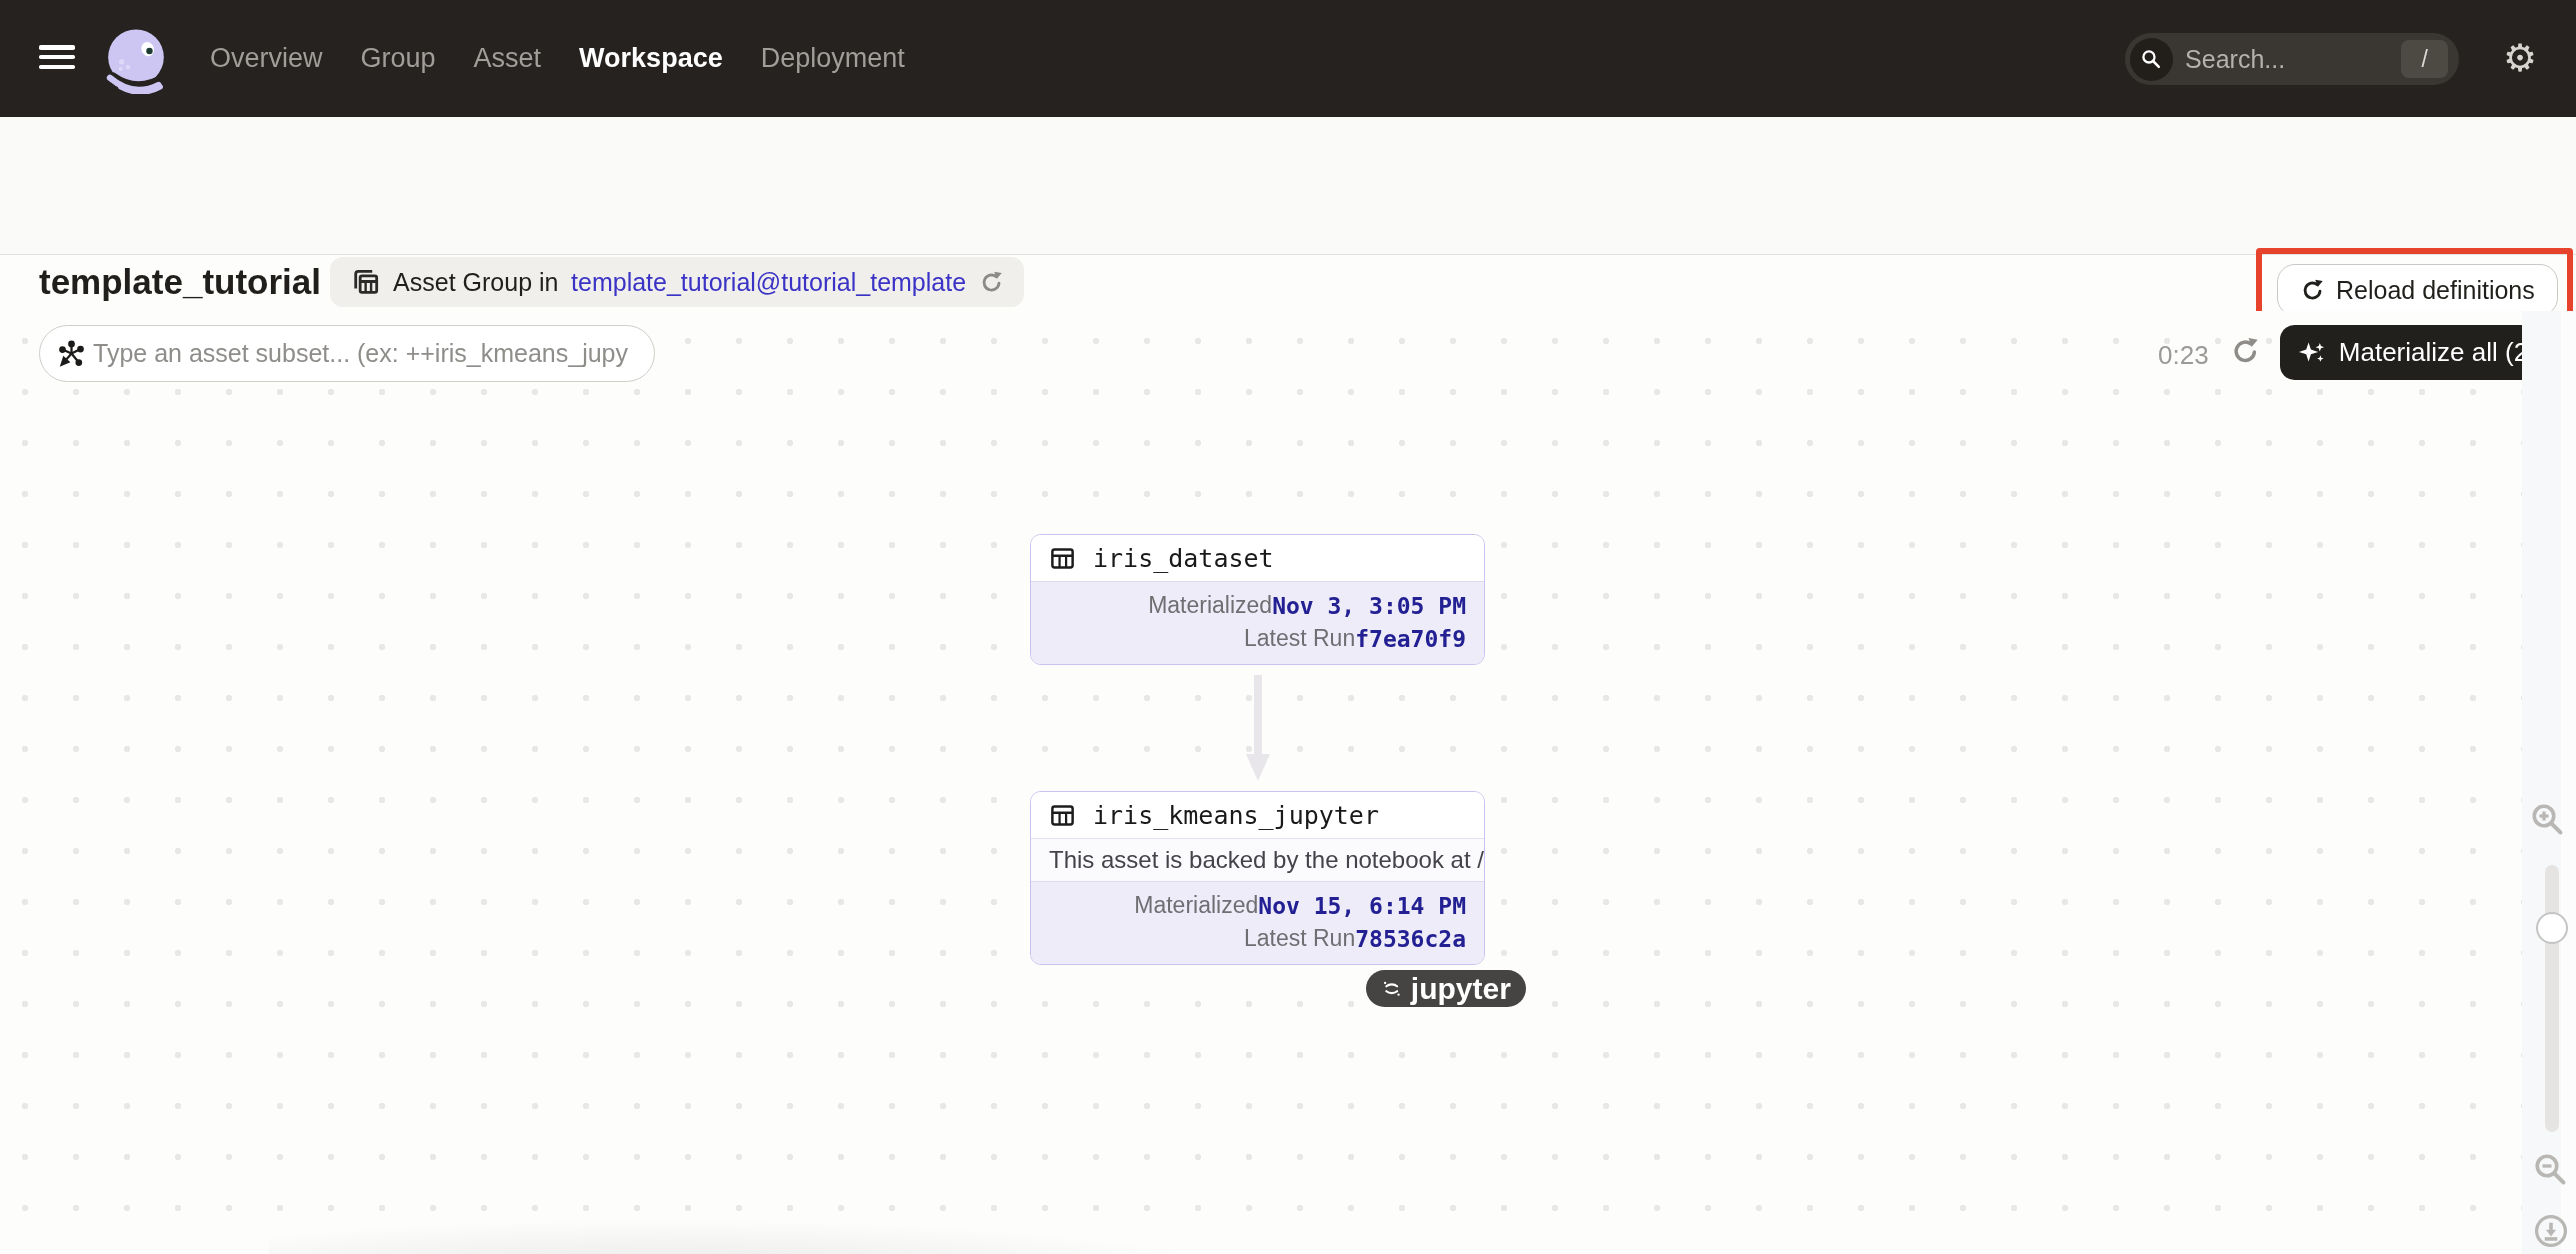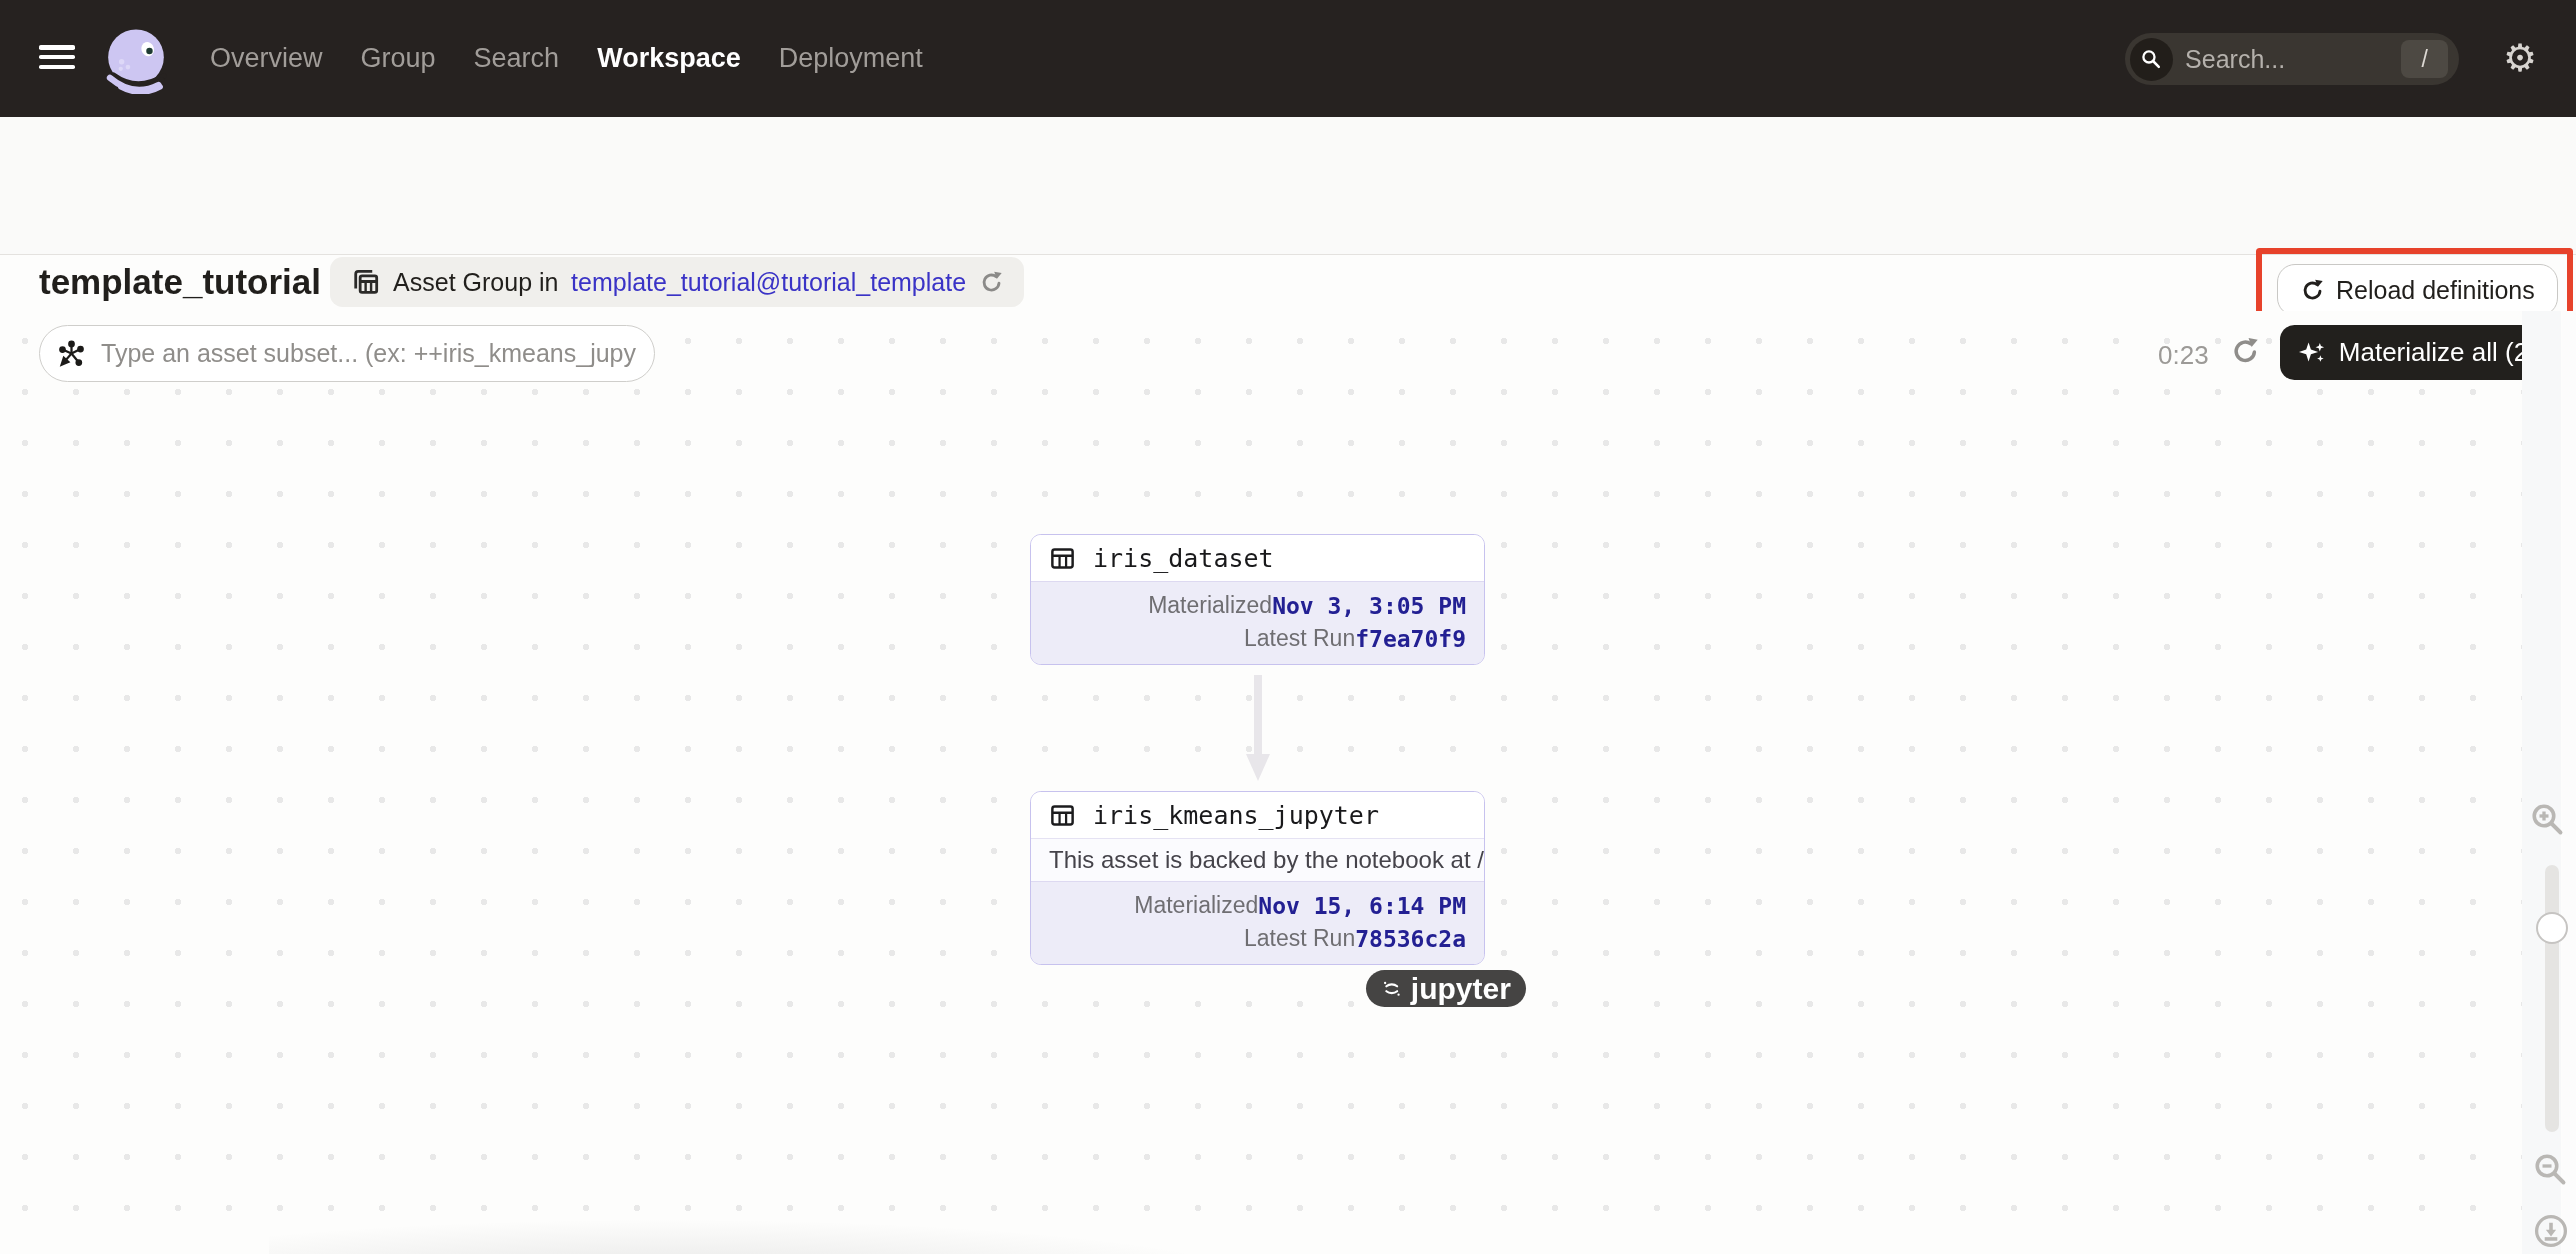--- a/index.html
+++ b/index.html
@@ -38,21 +38,21 @@
   .view-global { position:absolute; top:249px; left:2215px; display:flex; align-items:center; gap:10.8px; color:#221f87; font-size:27px; cursor:pointer; }
 
   
   .graph { position:absolute; left:0; top:311px; width:2576px; height:943px; background:#fdfdfc;
     background-image:radial-gradient(circle 3.1px at 25px 30px, #e8e8e8 97%, rgba(0,0,0,0) 100%);
     background-size:51px 51px; }
   .bottom-shadow { position:absolute; left:269px; top:853px; width:1795px; height:91px;
     background:radial-gradient(ellipse 55% 120% at 22% 135%, rgba(40,40,40,0.12), rgba(0,0,0,0) 62%); pointer-events:none; }
 
   .filter-pill { position:absolute; left:39px; top:13.5px; width:616px; height:57px; background:#fff; border:1.8px solid #cfcecb; border-radius:29px; display:flex; align-items:center; padding:0 7.2px 0 18px; overflow:hidden; }
-  .filter-input { flex:1; border:none; outline:none; font-size:25px; color:#454442; margin-left:16px; font-family:"Liberation Sans",sans-serif; min-width:0; }
+  .filter-input { flex:1; border:none; outline:none; font-size:25px; color:#454442; margin-left:8px; font-family:"Liberation Sans",sans-serif; min-width:0; }
   .filter-input::placeholder { color:#8f8d8a; opacity:1; }
 
   .timer { position:absolute; left:2158px; top:29px; font-size:26px; color:#9c9a97; }
   .toolbar-refresh { position:absolute; left:2230px; top:25px; width:30.5px; height:30.5px; color:#8f8d8a; cursor:pointer; }
   .materialize-btn { position:absolute; left:2280px; top:13.5px; width:276px; height:55px; background:#22201d; border-radius:14.4px; display:flex; align-items:center; justify-content:center; gap:12.6px; color:#fff; font-size:26px; cursor:pointer; }
 
   
   .node { position:absolute; left:1030px; width:455px; background:#ffffff; border:1.8px solid #c7c2ee; border-radius:10.8px; overflow:hidden; cursor:pointer; }
   .node-head { height:46px; display:flex; align-items:center; gap:17px; padding:0 18px; background:#fff; }
   .node-name { font-size:25px; color:#19191b; }
@@ -175,21 +175,21 @@
       <ellipse cx="52" cy="28" rx="7" ry="8" fill="#ffffff" transform="rotate(-18 52 28)"></ellipse>
       <circle cx="54" cy="30" r="3.6" fill="#1e3b33"></circle>
       <circle cx="23" cy="42" r="3" fill="#ddd8f7"></circle>
       <circle cx="30" cy="48" r="2.6" fill="#ddd8f7"></circle>
       <circle cx="22" cy="50" r="2.4" fill="#ddd8f7"></circle>
     </svg>
   </div>
   <div class="navlinks">
     <span class="navlink">Overview</span>
     <span class="navlink">Group</span>
-    <span class="navlink">Search</span>
+    <span class="navlink">Asset</span>
     <span class="navlink active">Workspace</span>
     <span class="navlink">Deployment</span>
   </div>
   <div class="search-pill">
     <div class="search-circle">
       <svg width="21.5" height="21.5" viewBox="0 0 24 24" style="color:#fff">
           <use href="#i-search"></use>
         </svg>
     </div>
     <input class="search-input" type="text" placeholder="Search..." style="">

